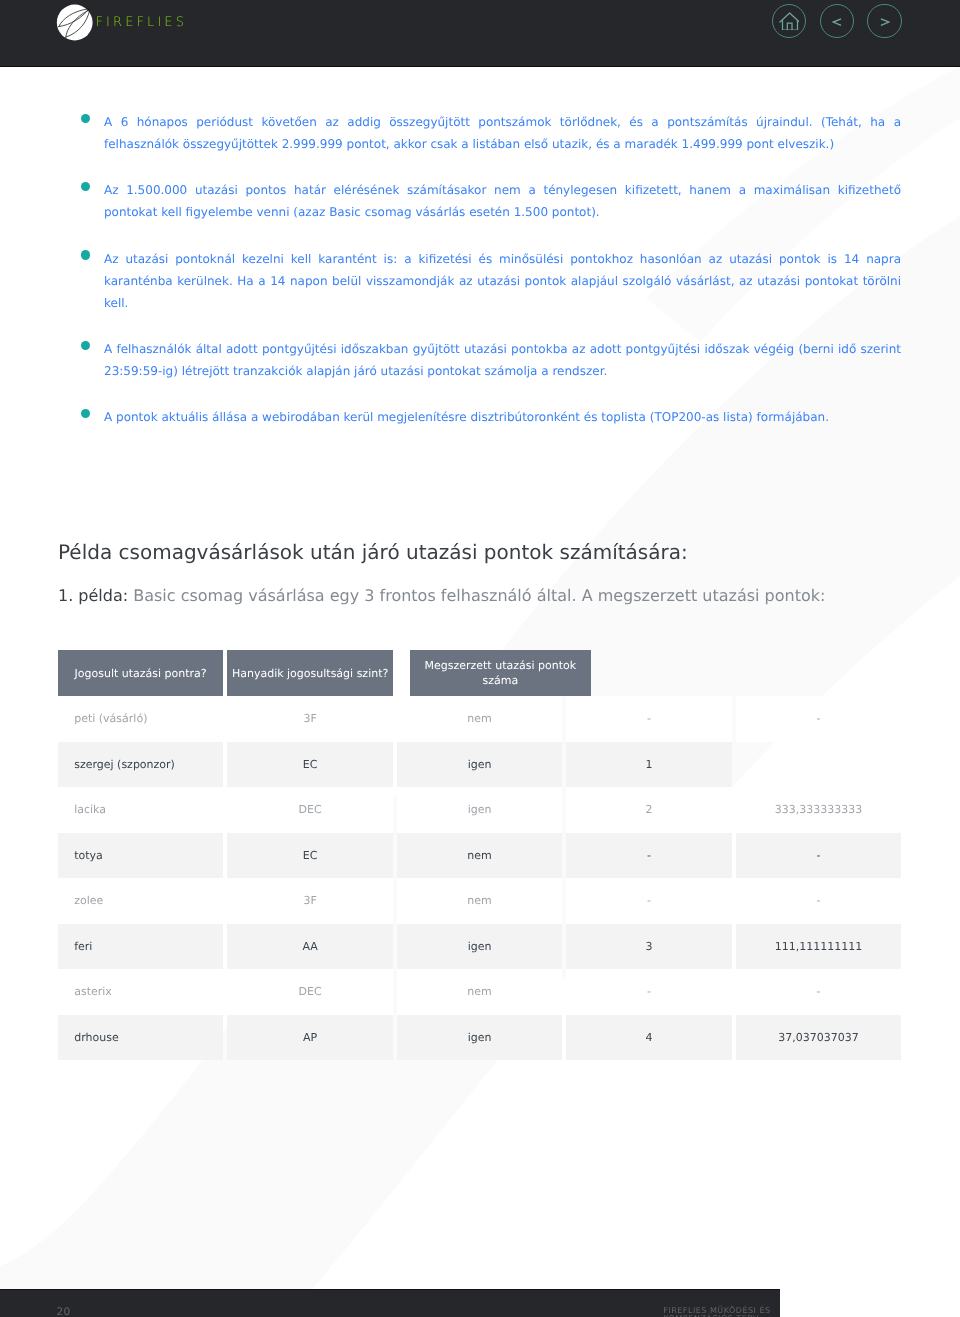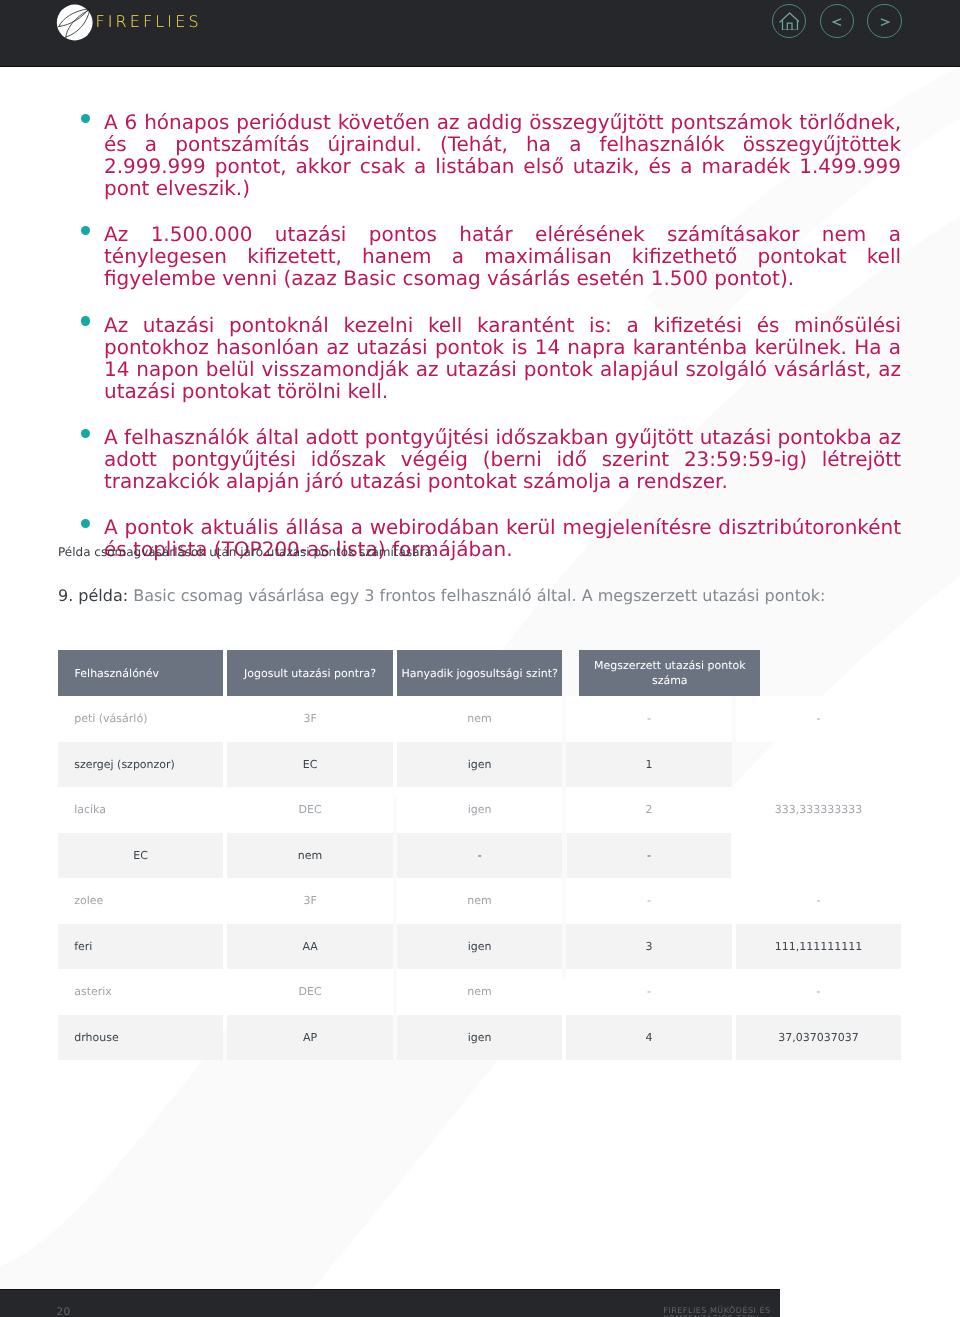--- a/index.html
+++ b/index.html
@@ -11,32 +11,32 @@
     -webkit-font-smoothing:antialiased;text-rendering:geometricPrecision;
     transform:translateZ(0);
   }
   
   .bg-swoosh{position:absolute;left:0;top:66px;width:960px;height:1226px;overflow:hidden;z-index:0;}
   
   .topbar{position:absolute;left:0;top:0;width:960px;height:66.6px;background:#25272a;z-index:5;
           border-bottom:0.8px solid #0d0e10;}
   .logo-wrap{position:absolute;left:54px;top:3px;display:flex;align-items:center;}
   .logo-mark{width:42px;height:42px;display:block;}
-  .logo-text{color:#fde047;font-family:"DejaVu Sans",sans-serif;font-size:16px;letter-spacing:3.1px;font-weight:200;margin-left:-0.5px;line-height:1;position:relative;top:-2px;}
+  .logo-text{color:#84cc16;font-family:"DejaVu Sans",sans-serif;font-size:13px;letter-spacing:3.1px;font-weight:200;margin-left:-0.5px;line-height:1;position:relative;top:-2px;}
   .navbtns{position:absolute;left:771.8px;top:3.6px;display:flex;gap:13.4px;}
   .sr{position:absolute;width:1px;height:1px;overflow:hidden;clip:rect(0 0 0 0);white-space:nowrap;}
   .navbtn{width:34.4px;height:34.4px;border:1.25px solid #4e8582;border-radius:50%;
           display:flex;align-items:center;justify-content:center;color:#6fa5a0;
           font-size:15px;line-height:1;font-family:"Liberation Sans",sans-serif;}
   
   .bullet-list{position:absolute;left:58px;top:111px;width:843px;z-index:2;}
-  .bullet{position:relative;padding-left:46px;color:#be185d;font-size:20px;
+  .bullet{position:relative;padding-left:46px;color:#3b82f6;font-size:12px;
           line-height:22px;text-align:justify;margin-bottom:24.3px;}
   .bullet .dot{position:absolute;left:22.9px;top:2.7px;width:9.4px;height:9.4px;border-radius:50%;background:#14a9a3;}
-  .lead{position:absolute;left:58px;top:540.8px;color:#3a3f44;font-size:12px;line-height:22.6px;z-index:2;}
+  .lead{position:absolute;left:58px;top:540.8px;color:#3a3f44;font-size:20px;line-height:22.6px;z-index:2;}
   .example{position:absolute;left:58px;top:584.7px;font-size:16px;line-height:22px;color:#848a90;z-index:2;}
   .example b{color:#3a3f44;font-weight:400;}
   
   .tbl{position:absolute;left:58px;top:650px;width:843px;z-index:2;}
   .thead{display:flex;height:46px;}
   .th{background:#6b7380;color:#ffffff;font-size:11px;display:flex;
       align-items:center;text-align:left;padding:0 16.6px;line-height:15px;}
   .th.c{justify-content:center;text-align:center;padding:0 4px;}
   .tr{display:flex;height:45.5px;}
   .td{display:flex;align-items:center;padding:0 0 0 16.2px;font-size:11px;}
@@ -94,25 +94,24 @@
 </div>
 
 <div class="bullet-list">
     <div class="bullet"><span class="dot"></span><span>A 6 hónapos periódust követően az addig összegyűjtött pontszámok törlődnek, és a pontszámítás újraindul. (Tehát, ha a felhasználók összegyűjtöttek 2.999.999 pontot, akkor csak a listában első utazik, és a maradék 1.499.999 pont elveszik.)</span></div>
     <div class="bullet"><span class="dot"></span><span>Az 1.500.000 utazási pontos határ elérésének számításakor nem a ténylegesen kifizetett, hanem a maximálisan kifizethető pontokat kell figyelembe venni (azaz Basic csomag vásárlás esetén 1.500 pontot).</span></div>
     <div class="bullet"><span class="dot"></span><span>Az utazási pontoknál kezelni kell karantént is: a kifizetési és minősülési pontokhoz hasonlóan az utazási pontok is 14 napra karanténba kerülnek. Ha a 14 napon belül visszamondják az utazási pontok alapjául szolgáló vásárlást, az utazási pontokat törölni kell.</span></div>
     <div class="bullet"><span class="dot"></span><span>A felhasználók által adott pontgyűjtési időszakban gyűjtött utazási pontokba az adott pontgyűjtési időszak végéig (berni idő szerint 23:59:59-ig) létrejött tranzakciók alapján járó utazási pontokat számolja a rendszer.</span></div>
     <div class="bullet"><span class="dot"></span><span>A pontok aktuális állása a webirodában kerül megjelenítésre disztribútoronként és toplista (TOP200-as lista) formájában.</span></div>
   </div>
 <div class="lead">Példa csomagvásárlások után járó utazási pontok számítására:</div>
-<div class="example"><b>9. példa:</b> <span>Basic csomag vásárlása egy 3 frontos felhasználó által. A megszerzett utazási pontok:</span></div>
+<div class="example"><b>1. példa:</b> <span>Basic csomag vásárlása egy 3 frontos felhasználó által. A megszerzett utazási pontok:</span></div>
 
 <div class="tbl">
   <div class="thead">
-      <div class="th" style="width: 165.2px; margin-right: 4.3px;">Felhasználónév</div>
       <div class="th c" style="width: 165.2px; margin-right: 4.3px;">Jogosult utazási pontra?</div>
       <div class="th c" style="width: 165.3px; margin-right: 17px;">Hanyadik jogosultsági szint?</div>
       <div class="th c" style="width: 181px;">Megszerzett utazási pontok száma</div>
     </div>
   <div class="tbody">
       <div class="tr odd">
         <div class="td" style="width: 165.2px; margin-right: 4.3px;">peti (vásárló)</div>
         <div class="td c" style="width: 165.2px; margin-right: 4.3px;">3F</div>
         <div class="td c" style="width: 165.2px; margin-right: 4.3px;">nem</div>
         <div class="td c" style="width: 165.3px; margin-right: 4.3px;">-</div>
@@ -125,20 +124,21 @@
         <div class="td c" style="width: 165.3px; margin-right: 4.3px;">1</div>
       </div>
       <div class="tr odd">
         <div class="td" style="width: 165.2px; margin-right: 4.3px;">lacika</div>
         <div class="td c" style="width: 165.2px; margin-right: 4.3px;">DEC</div>
         <div class="td c" style="width: 165.2px; margin-right: 4.3px;">igen</div>
         <div class="td c" style="width: 165.3px; margin-right: 4.3px;">2</div>
         <div class="td c" style="width: 164.9px;">333,333333333</div>
       </div>
       <div class="tr even">
+        <div class="td" style="width: 165.2px; margin-right: 4.3px;">totya</div>
         <div class="td c" style="width: 165.2px; margin-right: 4.3px;">EC</div>
         <div class="td c" style="width: 165.2px; margin-right: 4.3px;">nem</div>
         <div class="td c" style="width: 165.3px; margin-right: 4.3px;">-</div>
         <div class="td c" style="width: 164.9px;">-</div>
       </div>
       <div class="tr odd">
         <div class="td" style="width: 165.2px; margin-right: 4.3px;">zolee</div>
         <div class="td c" style="width: 165.2px; margin-right: 4.3px;">3F</div>
         <div class="td c" style="width: 165.2px; margin-right: 4.3px;">nem</div>
         <div class="td c" style="width: 165.3px; margin-right: 4.3px;">-</div>

